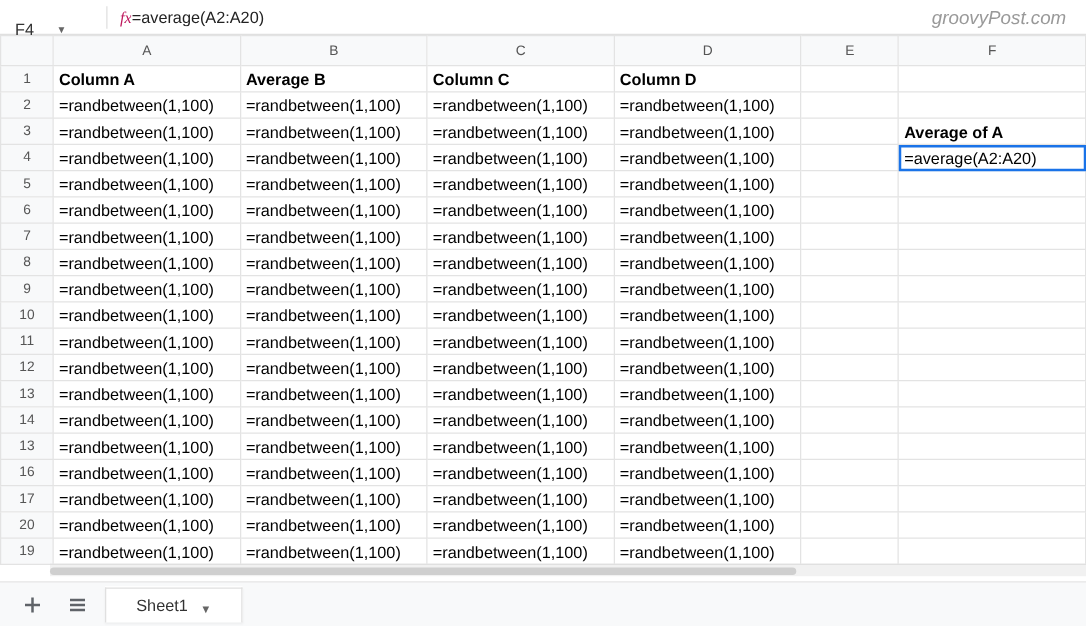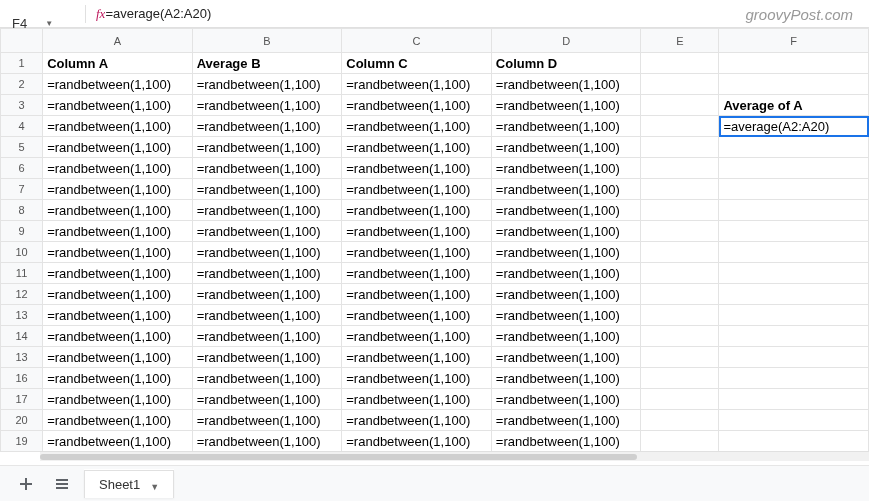--- a/index.html
+++ b/index.html
@@ -21,21 +21,21 @@
   .col-E { width: 74px; }
   .col-F { width: 142px; }
   .col-head.active { background: #e8eaed; }
   .row-head.active { background: #e8eaed; }
   td.selected { outline: 2px solid #1a73e8; outline-offset: -2px; background: #fff; }
   .bold { font-weight: bold; margin-top: 44px; }
   .hscroll { position: absolute; left: 40px; right: 0; bottom: 40px; height: 10px; background: #f1f1f1; border-top: 1px solid #e0e0e0; }
   .hscroll-thumb { position: absolute; left: 0; top: 2px; height: 6px; width: 72%; background: #cfcfcf; border-radius: 3px; }
   .sheet-tabs { position: absolute; left: 0; right: 0; bottom: 0; height: 36px; background: #f8f9fa; border-top: 1px solid #e6e6e6; display: flex; align-items: center; padding: 0 12px; gap: 8px; }
   .tab-btn { width: 28px; height: 28px; display: flex; align-items: center; justify-content: center; color: #555; cursor: pointer; border-radius: 3px; }
-  .sheet-tab { background: #fff; border: 1px solid #e0e0e0; border-bottom: none; padding: 6px 14px; font-size: 13px; color: #333; display: flex; align-items: flex-end; gap: 10px; border-radius: 0; box-shadow: 0 -1px 0 #fff, 0 1px 2px rgba(0,0,0,0.05); }
+  .sheet-tab { background: #fff; border: 1px solid #e0e0e0; border-bottom: none; padding: 6px 24px; font-size: 13px; color: #333; display: flex; align-items: flex-end; gap: 10px; border-radius: 0; box-shadow: 0 -1px 0 #fff, 0 1px 2px rgba(0,0,0,0.05); }
   .sheet-tab .drop { font-size: 9px; color: #666; }
   svg { display: block; }
 </style>
 </head>
 <body>
 
 <div class="formula-bar">
   <div class="name-box">
     <span>F4</span>
     <span class="name-box-dropdown">▼</span>

